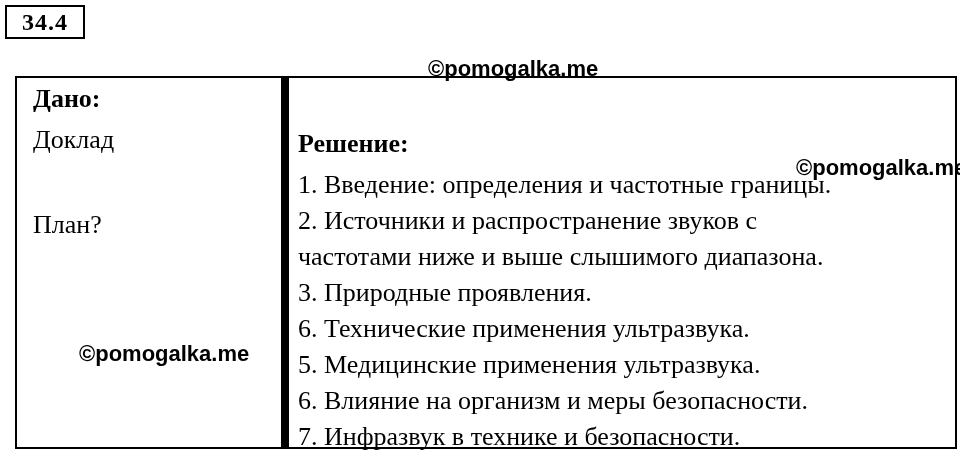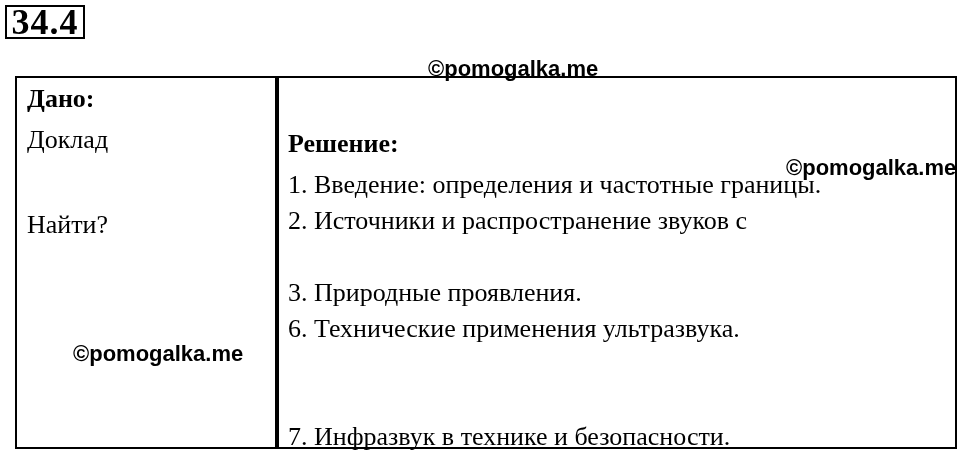--- a/index.html
+++ b/index.html
@@ -16,40 +16,41 @@
       color: #000;
     }
     .task-number {
       position: absolute;
       left: 5px;
       top: 5px;
       width: 76px;
       height: 30px;
       border: 2px solid #000;
       font-weight: bold;
-      font-size: 36px;
+      font-size: 24px;
       line-height: 30px;
       text-align: center;
       letter-spacing: 1px;
     }
     .solution-table {
       position: absolute;
       left: 15px;
       top: 76px;
       width: 938px;
       height: 369px;
       border: 2px solid #000;
       display: flex;
       box-sizing: content-box;
     }
     .col-given {
       width: 248px;
-      border-right: 4px solid #000000;
+      border-right: 8px solid #000000;
       position: relative;
       padding-left: 10px;
+      margin-left: 6px;
     }
     .col-solution {
       flex: 1;
       position: relative;
       padding-left: 9px;
       margin-top: 45px;
     }
     .line {
       position: absolute;
       font-size: 26px;
@@ -73,25 +74,28 @@
 <body>
 
 <div class="task-number">34.4</div>
 
 <div class="watermark" style="left:428px; top:60px;">©pomogalka.me</div>
 
 <div class="solution-table">
   <div class="col-given">
     <div class="line bold" style="top:6px; left:10px;">Дано:</div>
     <div class="line" style="top:47px; left:10px;">Доклад</div>
-    <div class="line" style="top:132px; left:10px;">Найти?</div>
+    <div class="line" style="top:132px; left:10px;">План?</div>
     <div class="watermark" style="left:56px; top:267px;">©pomogalka.me</div>
   </div>
   <div class="col-solution">
     <div class="line bold" style="top:6px; left:9px;">Решение:</div>
     <div class="line" style="top:47px; left:9px;">1. Введение: определения и частотные границы.</div>
     <div class="line" style="top:83px; left:9px;">2. Источники и распространение звуков с</div>
+    <div class="line" style="top:119px; left:9px;">частотами ниже и выше слышимого диапазона.</div>
     <div class="line" style="top:155px; left:9px;">3. Природные проявления.</div>
     <div class="line" style="top:191px; left:9px;">6. Технические применения ультразвука.</div>
+    <div class="line" style="top:227px; left:9px;">5. Медицинские применения ультразвука.</div>
+    <div class="line" style="top:263px; left:9px;">6. Влияние на организм и меры безопасности.</div>
     <div class="line" style="top:299px; left:9px;">7. Инфразвук в технике и безопасности.</div>
     <div class="watermark" style="left:507px; top:36px;">©pomogalka.me</div>
   </div>
 </div>
 
 </body></html>

